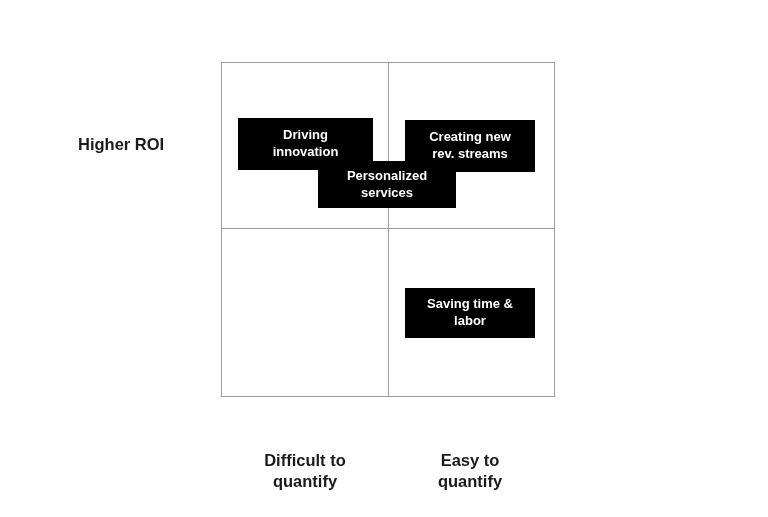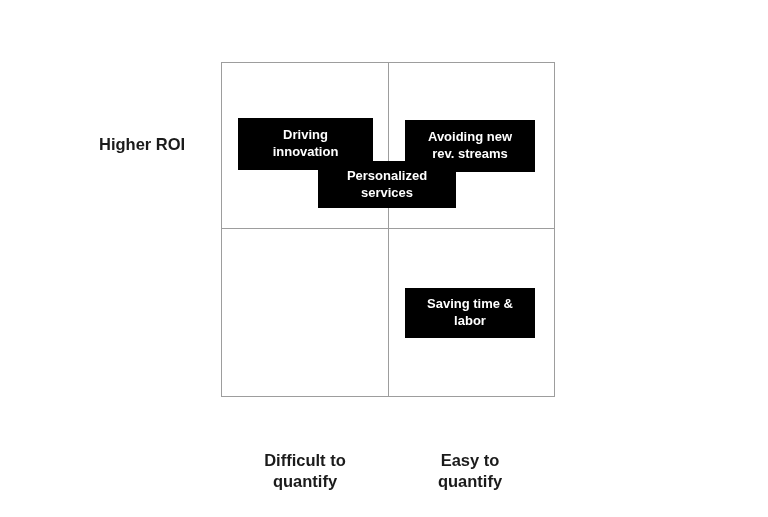--- a/index.html
+++ b/index.html
@@ -55,21 +55,20 @@
   .axis-label {
     position: absolute;
     font-weight: bold;
     color: #1b1b1b;
     line-height: 1.28;
     white-space: pre-line;
   }
   .row-label {
     font-size: 16.5px;
     text-align: left;
-    margin-left: 21px;
   }
   #label-higher-roi {
     left: 78px;
     top: 134px;
   }
   #label-lower-roi {
     left: 78px;
     top: 300px;
   }
   .col-label {
@@ -150,21 +149,21 @@
 
   <div id="label-difficult" class="axis-label col-label">Difficult to
 quantify</div>
 
   <div id="label-easy" class="axis-label col-label">Easy to
 quantify</div>
 
   <div id="box-driving-innovation" class="item-box">Driving
 innovation</div>
 
-  <div id="box-creating-rev-streams" class="item-box">Avoiding new
+  <div id="box-creating-rev-streams" class="item-box">Creating new
 rev. streams</div>
 
   <div id="box-personalized-services" class="item-box">Personalized
 services</div>
 
 
   <div id="box-saving-time-labor" class="item-box">Saving time &amp;
 labor</div>
 
 </div>

